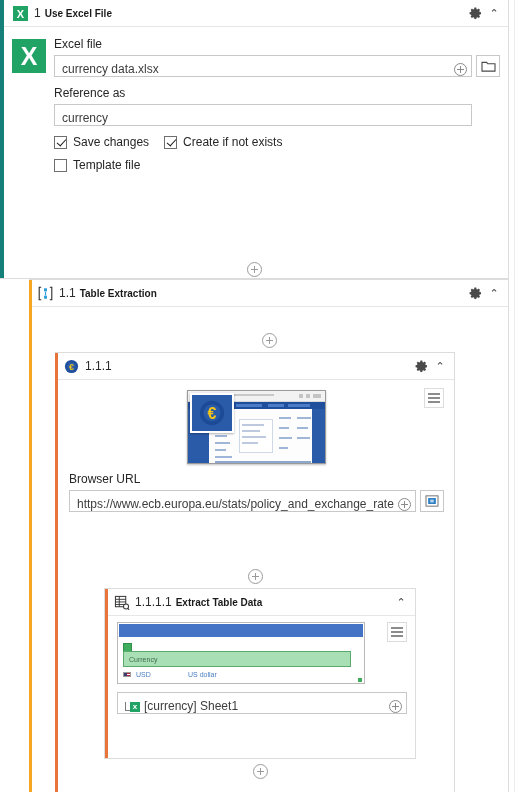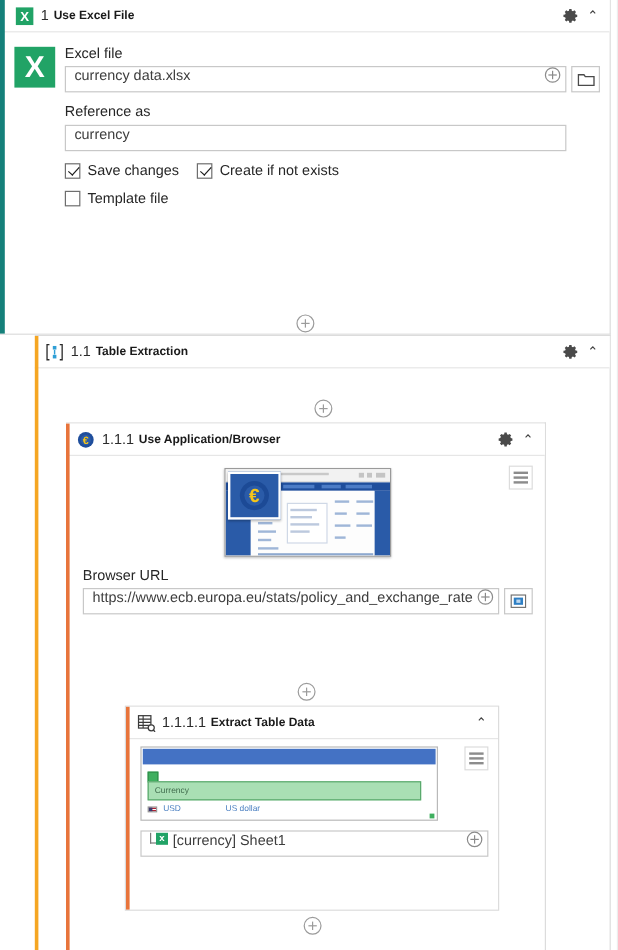--- a/index.html
+++ b/index.html
@@ -113,21 +113,21 @@
     line-height: 15px;
   }
 
   .input-row { display: flex; align-items: stretch; gap: 4px; margin-bottom: 9px; }
 
   .textbox {
     flex: 1 1 auto;
     height: 22px;
     border: 1px solid #c8c8c8;
     background: #fff;
-    display: flex; align-items: flex-start;
+    display: flex; align-items: flex-end;
     padding: 0 4px 0 7px;
     font-size: 12px;
     color: #3d3d3d;
     min-width: 0;
   }
   .textbox .tb-text {
     flex: 1 1 auto;
     white-space: nowrap;
     overflow: hidden;
     text-overflow: clip;
@@ -555,21 +555,20 @@
 
     <div class="card-header">
       <span class="hdr-icon">
         <svg width="15" height="15" viewBox="0 0 16 16">
           <circle cx="8" cy="8" r="7" fill="#1f4e9c"></circle>
           <circle cx="8" cy="8" r="4.6" fill="#2a5ba8"></circle>
           <text x="8" y="11.8" font-family="Liberation Sans, sans-serif" font-size="9.5" font-weight="bold" fill="#f5c518" text-anchor="middle">€</text>
         </svg>
       </span>
       <span class="hdr-num">1.1.1</span>
-      <span class="hdr-title">Use Application/Browser</span>
       <span class="hdr-spacer"></span>
       <span class="hdr-btn">
         <svg class="gear" width="15" height="15" viewBox="0 0 16 16">
           <path fill="#4a4a4a" d="M8 5.3a2.7 2.7 0 1 0 0 5.4 2.7 2.7 0 0 0 0-5.4zm0 4.1a1.4 1.4 0 1 1 0-2.8 1.4 1.4 0 0 1 0 2.8z"></path>
           <path fill="#4a4a4a" d="M14 9.1v-2.2l-1.6-.27a4.6 4.6 0 0 0-.5-1.2l.95-1.33-1.56-1.56-1.33.95a4.6 4.6 0 0 0-1.2-.5L8.5 1.3H6.3l-.27 1.69a4.6 4.6 0 0 0-1.2.5l-1.33-.95L1.94 4.1l.95 1.33a4.6 4.6 0 0 0-.5 1.2L0.7 6.9v2.2l1.69.27c.12.42.29.82.5 1.2l-.95 1.33 1.56 1.56 1.33-.95c.38.21.78.38 1.2.5l.27 1.69h2.2l.27-1.69c.42-.12.82-.29 1.2-.5l1.33.95 1.56-1.56-.95-1.33c.21-.38.38-.78.5-1.2L14 9.1z" transform="translate(1,0.4) scale(0.92)"></path>
         </svg>
       </span>
       <span class="chevron">⌃</span>
     </div>
 

